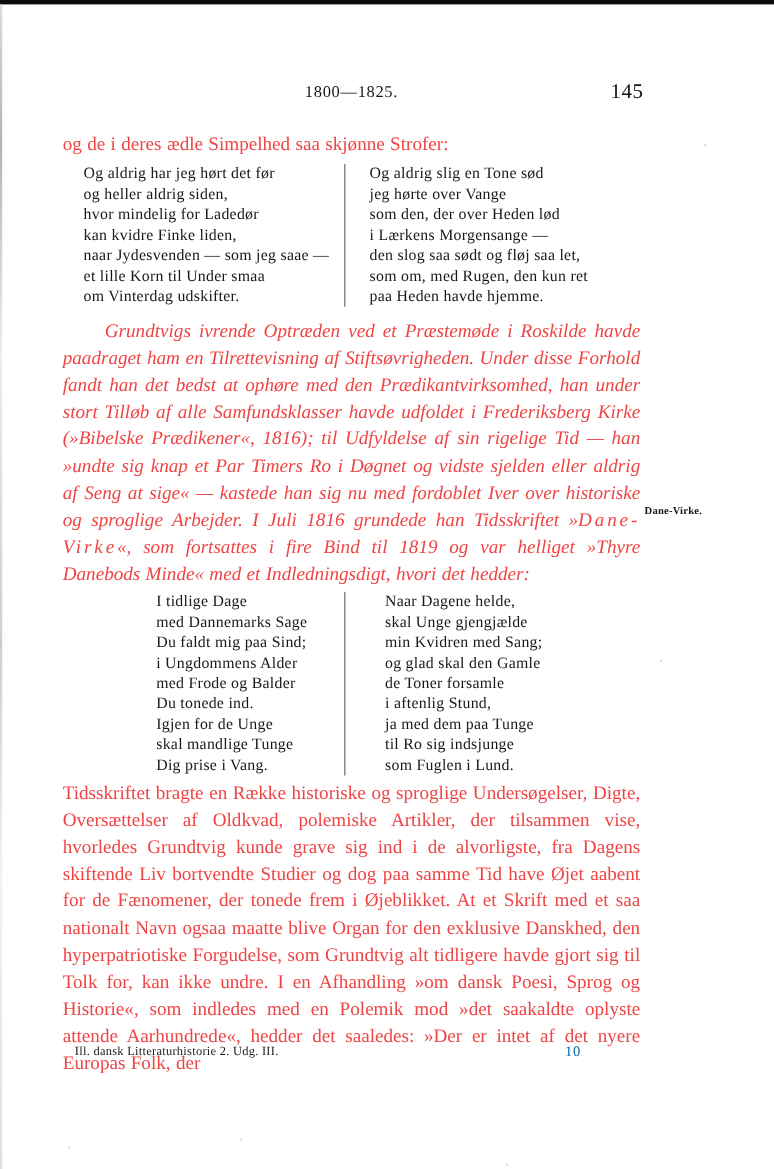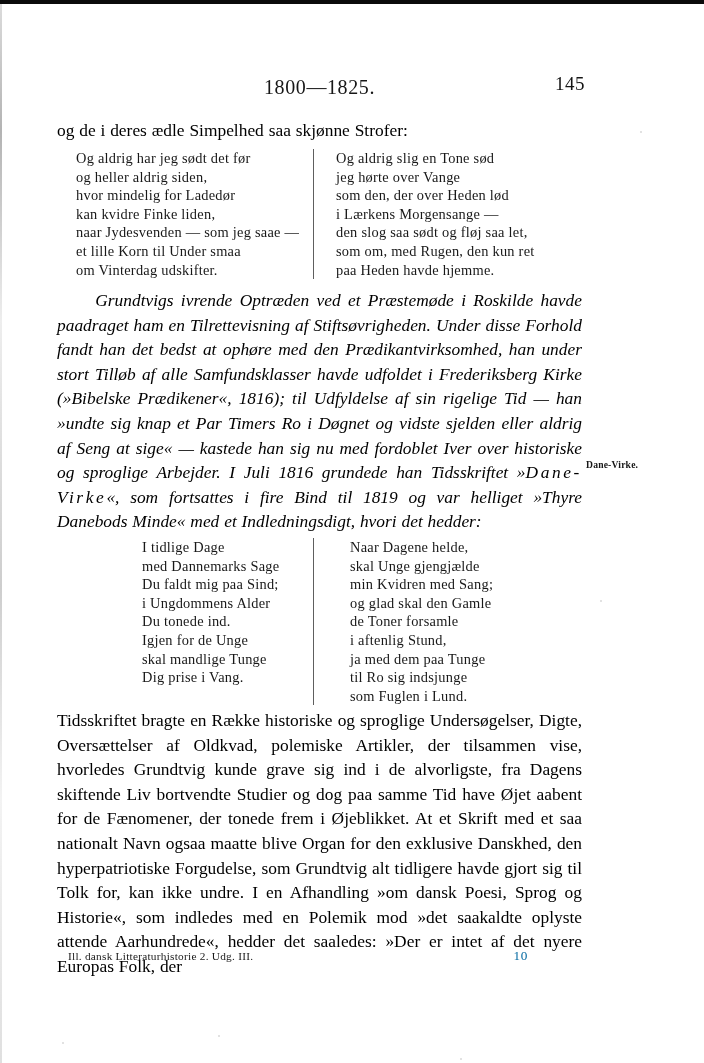--- a/index.html
+++ b/index.html
@@ -45,21 +45,21 @@
     position: absolute;
     top: 76px;
     left: 57px;
     width: 525px;
     height: 22px;
   }
   .runhead-title {
     position: absolute;
     left: 0; right: 0;
     text-align: center;
-    font-size: 20px;
+    font-size: 15px;
     letter-spacing: .6px;
     color: #171717;
   }
   .runhead-folio {
     position: absolute;
     right: -3px;
     top: -3px;
     font-size: 19px;
     letter-spacing: .5px;
     color: #141414;
@@ -70,21 +70,21 @@
     position: absolute;
     left: 57px;
     width: 525px;
   }
   p.body {
     margin: 0;
     font-size: 17.4px;
     line-height: 24.6px;
     text-align: justify;
     text-align-last: left;
-    color: #000000;
+    color: #ef4444;
     word-spacing: .5px;
   }
   p.body.indent { text-indent: 2.2em; font-style: italic; }
 
   .lead-line { }
 
   .spaced {
     letter-spacing: 2.6px;
   }
 
@@ -178,21 +178,21 @@
   </div>
 
   <div class="col" style="top:118px;">
     <p class="body lead-line">og de i deres ædle Simpelhed saa skjønne Strofer:</p>
   </div>
 
   <div class="verse verse-1" style="top:149px;">
     <div class="verse-inner">
       <div class="verse-rule"></div>
       <div class="verse-col left">
-        <div>Og aldrig har jeg sødt det før</div>
+        <div>Og aldrig har jeg hørt det før</div>
         <div>og heller aldrig siden,</div>
         <div>hvor mindelig for Ladedør</div>
         <div>kan kvidre Finke liden,</div>
         <div>naar Jydesvenden — som jeg saae —</div>
         <div>et lille Korn til Under smaa</div>
         <div>om Vinterdag udskifter.</div>
       </div>
       <div class="verse-col right">
         <div>Og aldrig slig en Tone sød</div>
         <div>jeg hørte over Vange</div>
@@ -212,20 +212,21 @@
   <div class="marginal" style="left:586px; top:459px;">Dane-Virke.</div>
 
   <div class="verse verse-2" style="top:538px;">
     <div class="verse-inner">
       <div class="verse-rule"></div>
       <div class="verse-col left">
         <div>I tidlige Dage</div>
         <div>med Dannemarks Sage</div>
         <div>Du faldt mig paa Sind;</div>
         <div>i Ungdommens Alder</div>
+        <div>med Frode og Balder</div>
         <div>Du tonede ind.</div>
         <div>Igjen for de Unge</div>
         <div>skal mandlige Tunge</div>
         <div>Dig prise i Vang.</div>
       </div>
       <div class="verse-col right">
         <div>Naar Dagene helde,</div>
         <div>skal Unge gjengjælde</div>
         <div>min Kvidren med Sang;</div>
         <div>og glad skal den Gamle</div>

